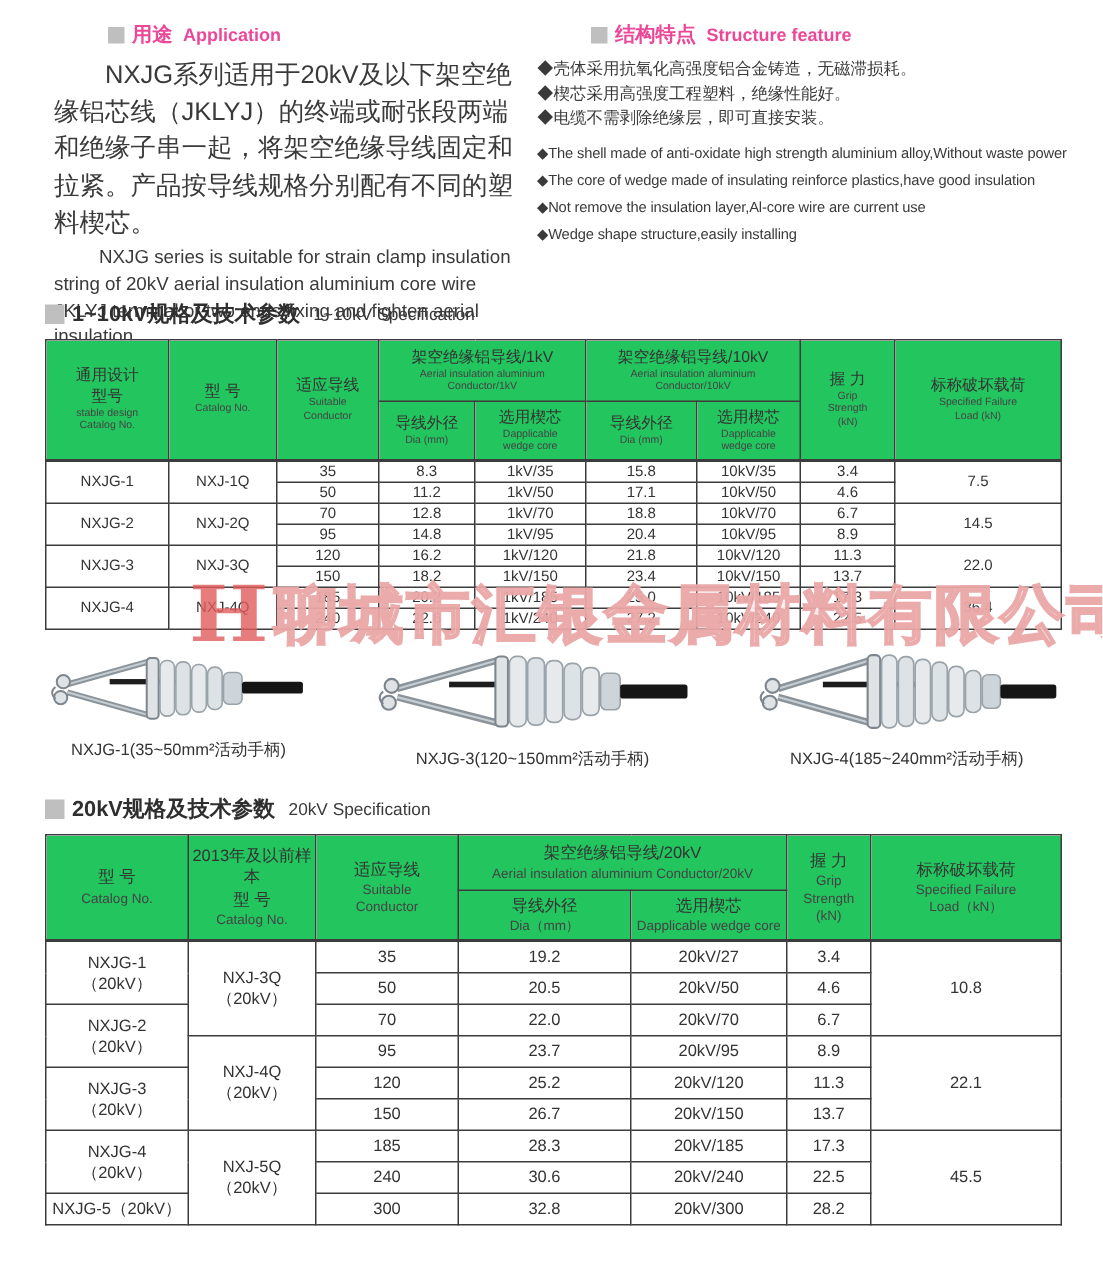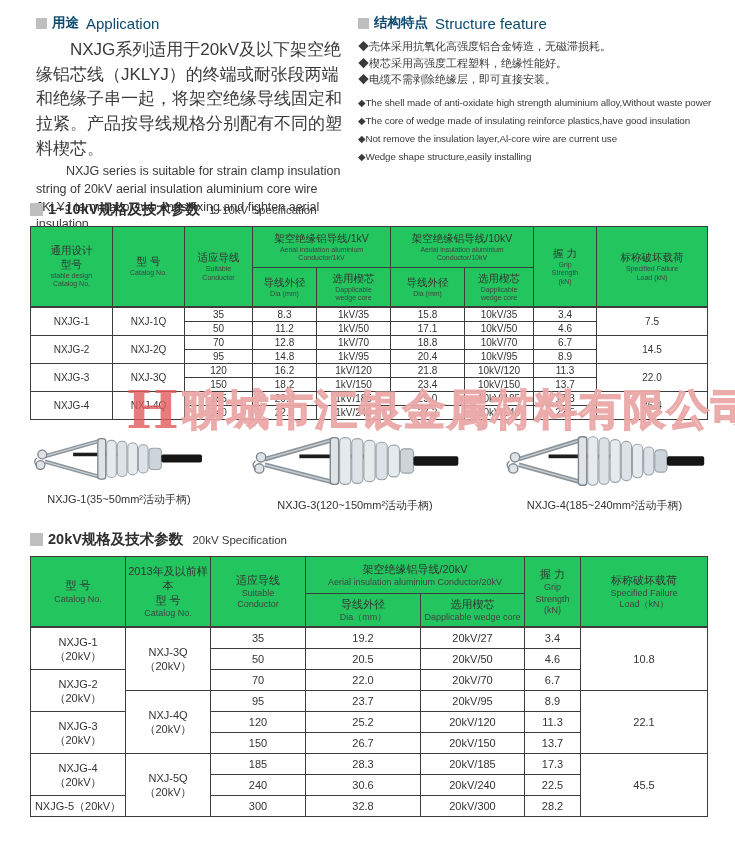--- a/index.html
+++ b/index.html
@@ -3,22 +3,22 @@
 <meta charset="utf-8">
 <style>
   html,body { margin:0; padding:0; background:#fff; }
   .page {
     position:relative; width:735px; height:842px; background:#ffffff;
     font-family:"Liberation Sans", sans-serif; color:#333; overflow:hidden;
   }
   
   .top-left  { position:absolute; left:36px;  top:14px; width:318px; }
   .top-right { position:absolute; left:358px; top:14px; width:372px; }
-  .block-title { font-size:13.5px; font-weight:bold; color:#0c4a6e; margin-bottom:6px; display:flex; align-items:center; gap:5px; }
-  .block-title .bt-en { font-weight:normal; font-size:15px; margin-left:2px; }
+  .block-title { font-size:13.5px; font-weight:bold; color:#ec4899; margin-bottom:6px; display:flex; align-items:center; gap:5px;margin-left:36px; }
+  .block-title .bt-en { font-weight:bold; font-size:12px; margin-left:2px; }
   .sq { display:inline-block; width:11px; height:11px; background:#bfbfbf; flex:0 0 auto; }
   .sq.big { width:13px; height:13px; }
   .para { margin:0 0 2px 0; }
   .para.cn { font-size:17px; line-height:1.45; text-indent:2em; color:#3a3a3a; }
   .para.en { font-size:12.5px; line-height:1.42; text-indent:2.4em; color:#3a3a3a; }
   .feat-list { list-style:none; margin:2px 0 6px 0; padding:0; }
   .feat-list.cn li { font-size:11px;  line-height:16.5px; color:#3a3a3a; white-space:nowrap; }
   .feat-list.en li { font-size:9.8px; line-height:18px;  color:#3a3a3a; white-space:nowrap; letter-spacing:-0.1px; }
   
   .sec-title { position:absolute; left:30px; display:flex; align-items:center; gap:5px; }

